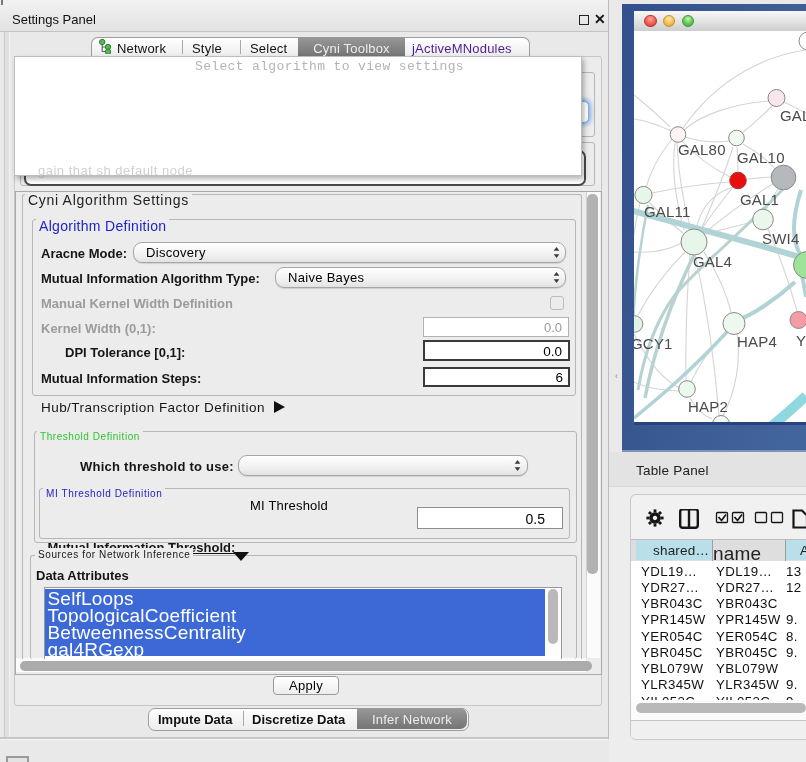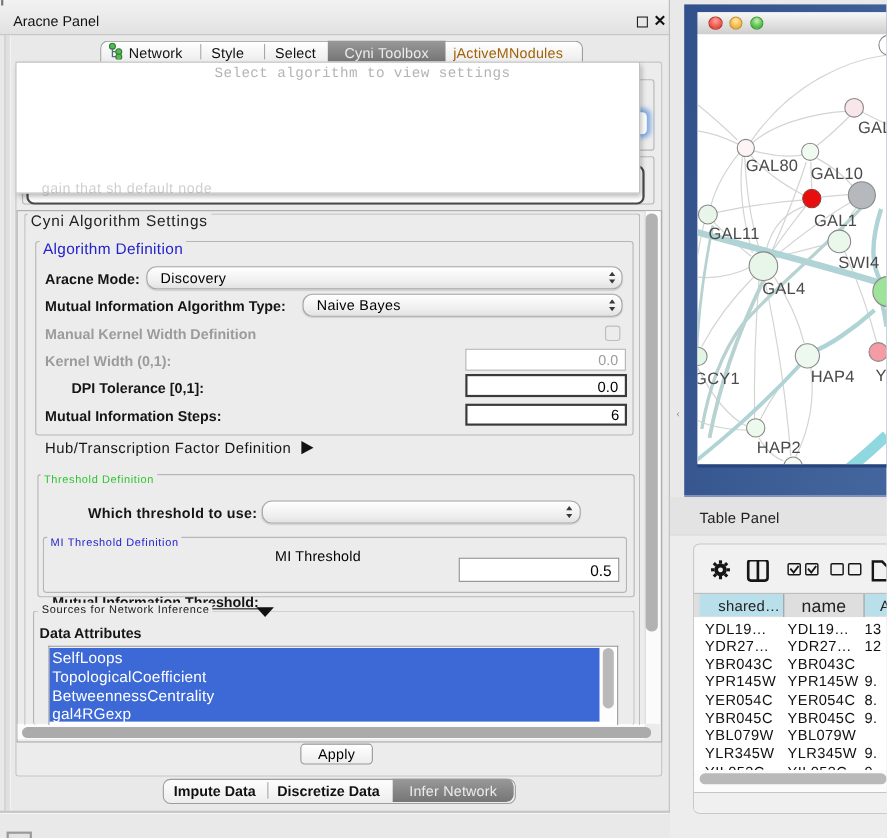--- a/index.html
+++ b/index.html
@@ -13,21 +13,21 @@
   .cbtxt{position:absolute;font-size:13px;color:#000;}
   svg.arr{position:absolute;}
 </style>
 </head>
 <body>
 <div id="root">
 
 <div class="abs" style="left:0;top:0;width:608px;height:739px;background:#e9e9e9;"></div>
 
 <div class="abs" style="left:0;top:0;width:608px;height:31px;background:linear-gradient(#f2f2f2,#e2e2e2);border-bottom:1px solid #c3c3c3;"></div>
-<div class="abs" style="left:12px;top:12px;font-size:13px;color:#111;">Aracne Panel</div>
+<div class="abs" style="left:12px;top:12px;font-size:13px;color:#111;">Settings Panel</div>
 <div class="abs" style="left:1px;top:0;width:2px;height:5px;background:#777;"></div>
 <div class="abs" style="left:579px;top:15px;width:8px;height:8px;border:1.6px solid #222;"></div>
 <div class="abs" style="left:594px;top:11px;font-size:14px;font-weight:bold;color:#111;">✕</div>
 
 <div class="abs" style="left:4px;top:32px;width:4px;height:705px;background:#e0e0e0;border-left:1px solid #cacaca;border-right:1px solid #f2f2f2;"></div>
 
 <div class="abs" style="left:14px;top:56px;width:586px;height:648px;background:#ececec;border:1px solid #c6c6c6;border-radius:3px;"></div>
 
 <div class="abs" style="left:20px;top:72px;width:573px;height:63px;border:1px solid #b6b6b6;border-radius:3px;"></div>
 <div class="abs" style="left:100px;top:101px;width:487px;height:20px;background:#fff;border:1px solid #85aede;border-radius:5px;box-shadow:0 0 4px 2px rgba(96,150,226,.7);"></div>
@@ -35,21 +35,21 @@
 <div class="abs" style="left:24px;top:150px;width:558px;height:32px;background:#fff;border:2px solid #4a4a4a;border-radius:7px;"></div>
 
 <div class="abs" style="left:91px;top:37px;width:437px;height:19px;background:linear-gradient(#ffffff,#ececec);border:1px solid #9d9d9d;border-bottom:none;border-radius:7px 7px 0 0;"></div>
 <div class="abs" style="left:182px;top:40px;width:1px;height:14px;background:#a8a8a8;"></div>
 <div class="abs" style="left:240px;top:40px;width:1px;height:14px;background:#a8a8a8;"></div>
 <div class="abs" style="left:298px;top:37px;width:107px;height:19px;background:linear-gradient(#999999,#757575);"></div>
 <div class="abs" style="left:117px;top:41px;font-size:13px;letter-spacing:.2px;color:#111;">Network</div>
 <div class="abs" style="left:192px;top:41px;font-size:13px;letter-spacing:.2px;color:#111;">Style</div>
 <div class="abs" style="left:250px;top:41px;font-size:13px;letter-spacing:.2px;color:#111;">Select</div>
 <div class="abs" style="left:298px;top:41px;width:107px;text-align:center;font-size:13px;letter-spacing:.2px;color:#ececec;">Cyni Toolbox</div>
-<div class="abs" style="left:412px;top:41px;font-size:13px;letter-spacing:.2px;color:#a16207;">jActiveMNodules</div>
+<div class="abs" style="left:412px;top:41px;font-size:13px;letter-spacing:.2px;color:#4c1d95;">jActiveMNodules</div>
 
 <svg class="abs" style="left:99px;top:38px;" width="14" height="16" viewBox="0 0 14 16">
   <path d="M3.2 6 L3.2 13.5 L7 13.5 M3.2 9 L7 9" stroke="#5a6a7a" stroke-width="1.2" fill="none"></path>
   <circle cx="3.2" cy="4" r="2.7" fill="#58b858" stroke="#2e7d32" stroke-width="1"></circle>
   <circle cx="9" cy="9" r="2.7" fill="#58b858" stroke="#2e7d32" stroke-width="1"></circle>
   <circle cx="9" cy="13.8" r="2.7" fill="#58b858" stroke="#2e7d32" stroke-width="1"></circle>
 </svg>
 
 <div class="abs" style="left:14px;top:56px;width:566px;height:118px;background:#fff;border:1px solid #bdbdbd;box-shadow:2px 3px 5px rgba(0,0,0,.3);"></div>
 <div class="abs" style="left:195px;top:59px;font-size:13px;letter-spacing:.35px;color:#b4b4b4;font-family:Liberation Mono, monospace;">Select algorithm to view settings</div>
@@ -112,30 +112,30 @@
 <div class="cbtxt" style="left:250px;top:458px;letter-spacing:.2px;margin-top:40px;">MI Threshold</div>
 <svg class="arr" style="left:514px;top:460px;" width="7" height="11" viewBox="0 0 7 11">
       <path d="M3.5 0 L6.3 3.8 H0.7 Z" fill="#3a3a3a"></path>
       <path d="M3.5 11 L6.3 7.2 H0.7 Z" fill="#3a3a3a"></path>
     </svg>
 
 <div class="grp" style="left:39px;top:488px;width:529px;height:49px;"></div>
 <div class="gtitle" style="left:43px;top:487px;color:#2222cc;letter-spacing:.6px;">MI Threshold Definition</div>
 <div class="lbl" style="left:47.5px;top:540px;text-decoration:underline;">Mutual Information Threshold:</div>
 <div class="abs" style="left:417px;top:507px;width:144px;height:20px;background:#fff;border:1px solid #8e8e8e;"></div>
-<div class="abs" style="left:417px;top:511px;width:139px;text-align:right;font-size:14px;color:#000;">0.5</div>
+<div class="abs" style="left:406px;top:511px;width:139px;text-align:right;font-size:14px;color:#000;">0.5</div>
 
 <div class="grp" style="left:30px;top:555px;width:545px;height:103px;border-bottom:none;"></div>
 <div class="gtitle" style="left:35px;top:548px;color:#161616;letter-spacing:.6px;">Sources for Network Inference</div>
 <div class="abs" style="left:233px;top:551.5px;width:0;height:0;border-top:9px solid #111;border-left:8px solid transparent;border-right:8px solid transparent;"></div>
 <div class="lbl" style="left:36px;top:568px;">Data Attributes</div>
 
 <div class="abs" style="left:44px;top:587px;width:516px;height:71px;background:#fff;border:1px solid #999;border-bottom:none;"></div>
 <div class="abs" style="left:45px;top:589px;width:499.5px;height:67px;background:#3c69d6;"></div>
-<div class="abs" style="left:47.5px;top:590px;font-size:14px;letter-spacing:.2px;color:#fff;line-height:17px;white-space:pre;">SelfLoops
+<div class="abs" style="left:47.5px;top:590px;font-size:19px;letter-spacing:.2px;color:#fff;line-height:17px;white-space:pre;">SelfLoops
 TopologicalCoefficient
 BetweennessCentrality
 gal4RGexp</div>
 <div class="abs" style="left:546px;top:589px;width:13px;height:67px;background:#fdfdfd;"></div>
 <div class="abs" style="left:548px;top:589px;width:10px;height:55px;background:#b9b9b9;border-radius:5px;"></div>
 
 <div class="abs" style="left:273px;top:676px;width:64px;height:17px;background:linear-gradient(#ffffff,#ededed);border:1px solid #999;border-radius:4px;text-align:center;font-size:13px;letter-spacing:.3px;color:#000;line-height:17px;">Apply</div>
 
 <div class="abs" style="left:148px;top:708px;width:319px;height:21px;background:linear-gradient(#fdfdfd,#ededed);border:1px solid #9d9d9d;border-radius:7px;"></div>
 <div class="abs" style="left:243px;top:711px;width:1px;height:15px;background:#a8a8a8;"></div>
@@ -273,21 +273,21 @@
   <path d="M88.5 8 l3 3.5 l4.5 -6" stroke="#161616" stroke-width="1.7" fill="none"></path>
   <path d="M147.5 1.5 h8.5 l5 5 v12 h-13.5 z" fill="none" stroke="#161616" stroke-width="2.2"></path>
 </svg>
 
 <div class="abs" style="left:631px;top:539px;width:175px;height:22px;background:#dedede;border-top:1px solid #bdbdbd;border-bottom:1px solid #a9a9a9;"></div>
 <div class="abs" style="left:636px;top:540px;width:76px;height:20px;background:#b9dfeb;"></div>
 <div class="abs" style="left:785.5px;top:540px;width:21px;height:20px;background:#b9dfeb;"></div>
 <div class="abs" style="left:712px;top:540px;width:1px;height:21px;background:#9d9d9d;"></div>
 <div class="abs" style="left:785px;top:540px;width:1px;height:21px;background:#9d9d9d;"></div>
 <div class="abs" style="left:653px;top:543px;font-size:13.5px;letter-spacing:.2px;color:#222;">shared…</div>
-<div class="abs" style="left:713px;top:543px;width:72px;text-align:center;font-size:16px;letter-spacing:.2px;color:#222;">name</div>
+<div class="abs" style="left:713px;top:543px;width:72px;font-size:19px;letter-spacing:.2px;color:#222;">name</div>
 <div class="abs" style="left:800px;top:543px;font-size:13.5px;color:#222;">A</div>
 
 <div class="abs" style="left:631px;top:561px;width:175px;height:139px;background:#fff;overflow:hidden;">
   <div style="position:absolute;left:10px;top:2.5px;font-size:13.3px;letter-spacing:.35px;color:#111;line-height:16.25px;white-space:pre;">YDL19…
 YDR27…
 YBR043C
 YPR145W
 YER054C
 YBR045C
 YBL079W

